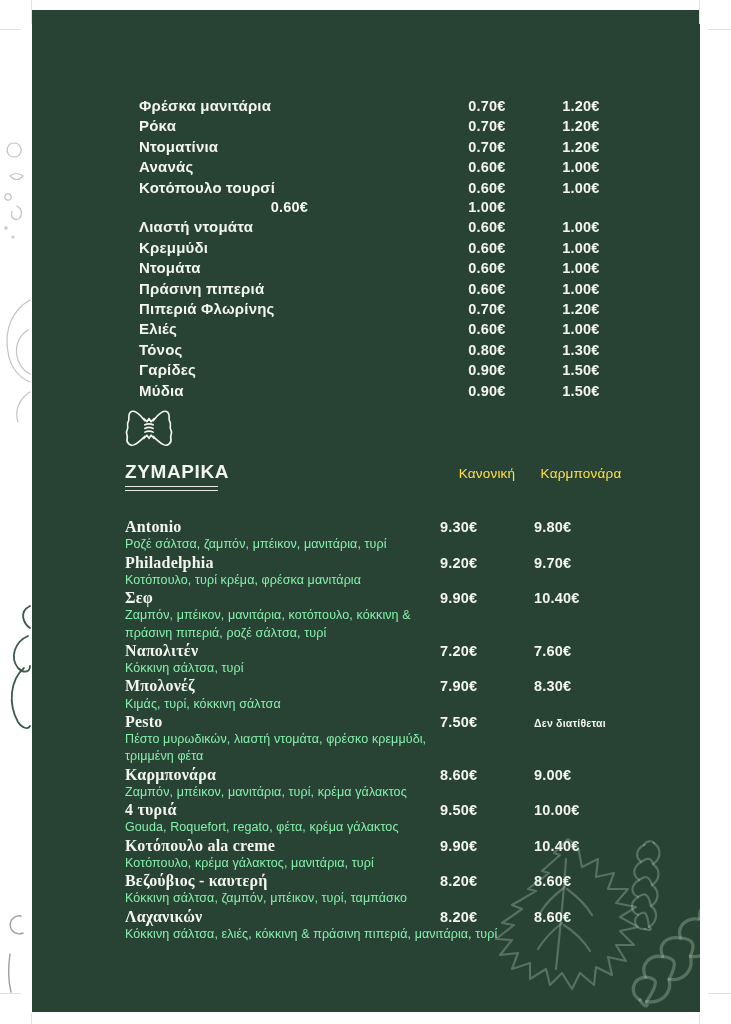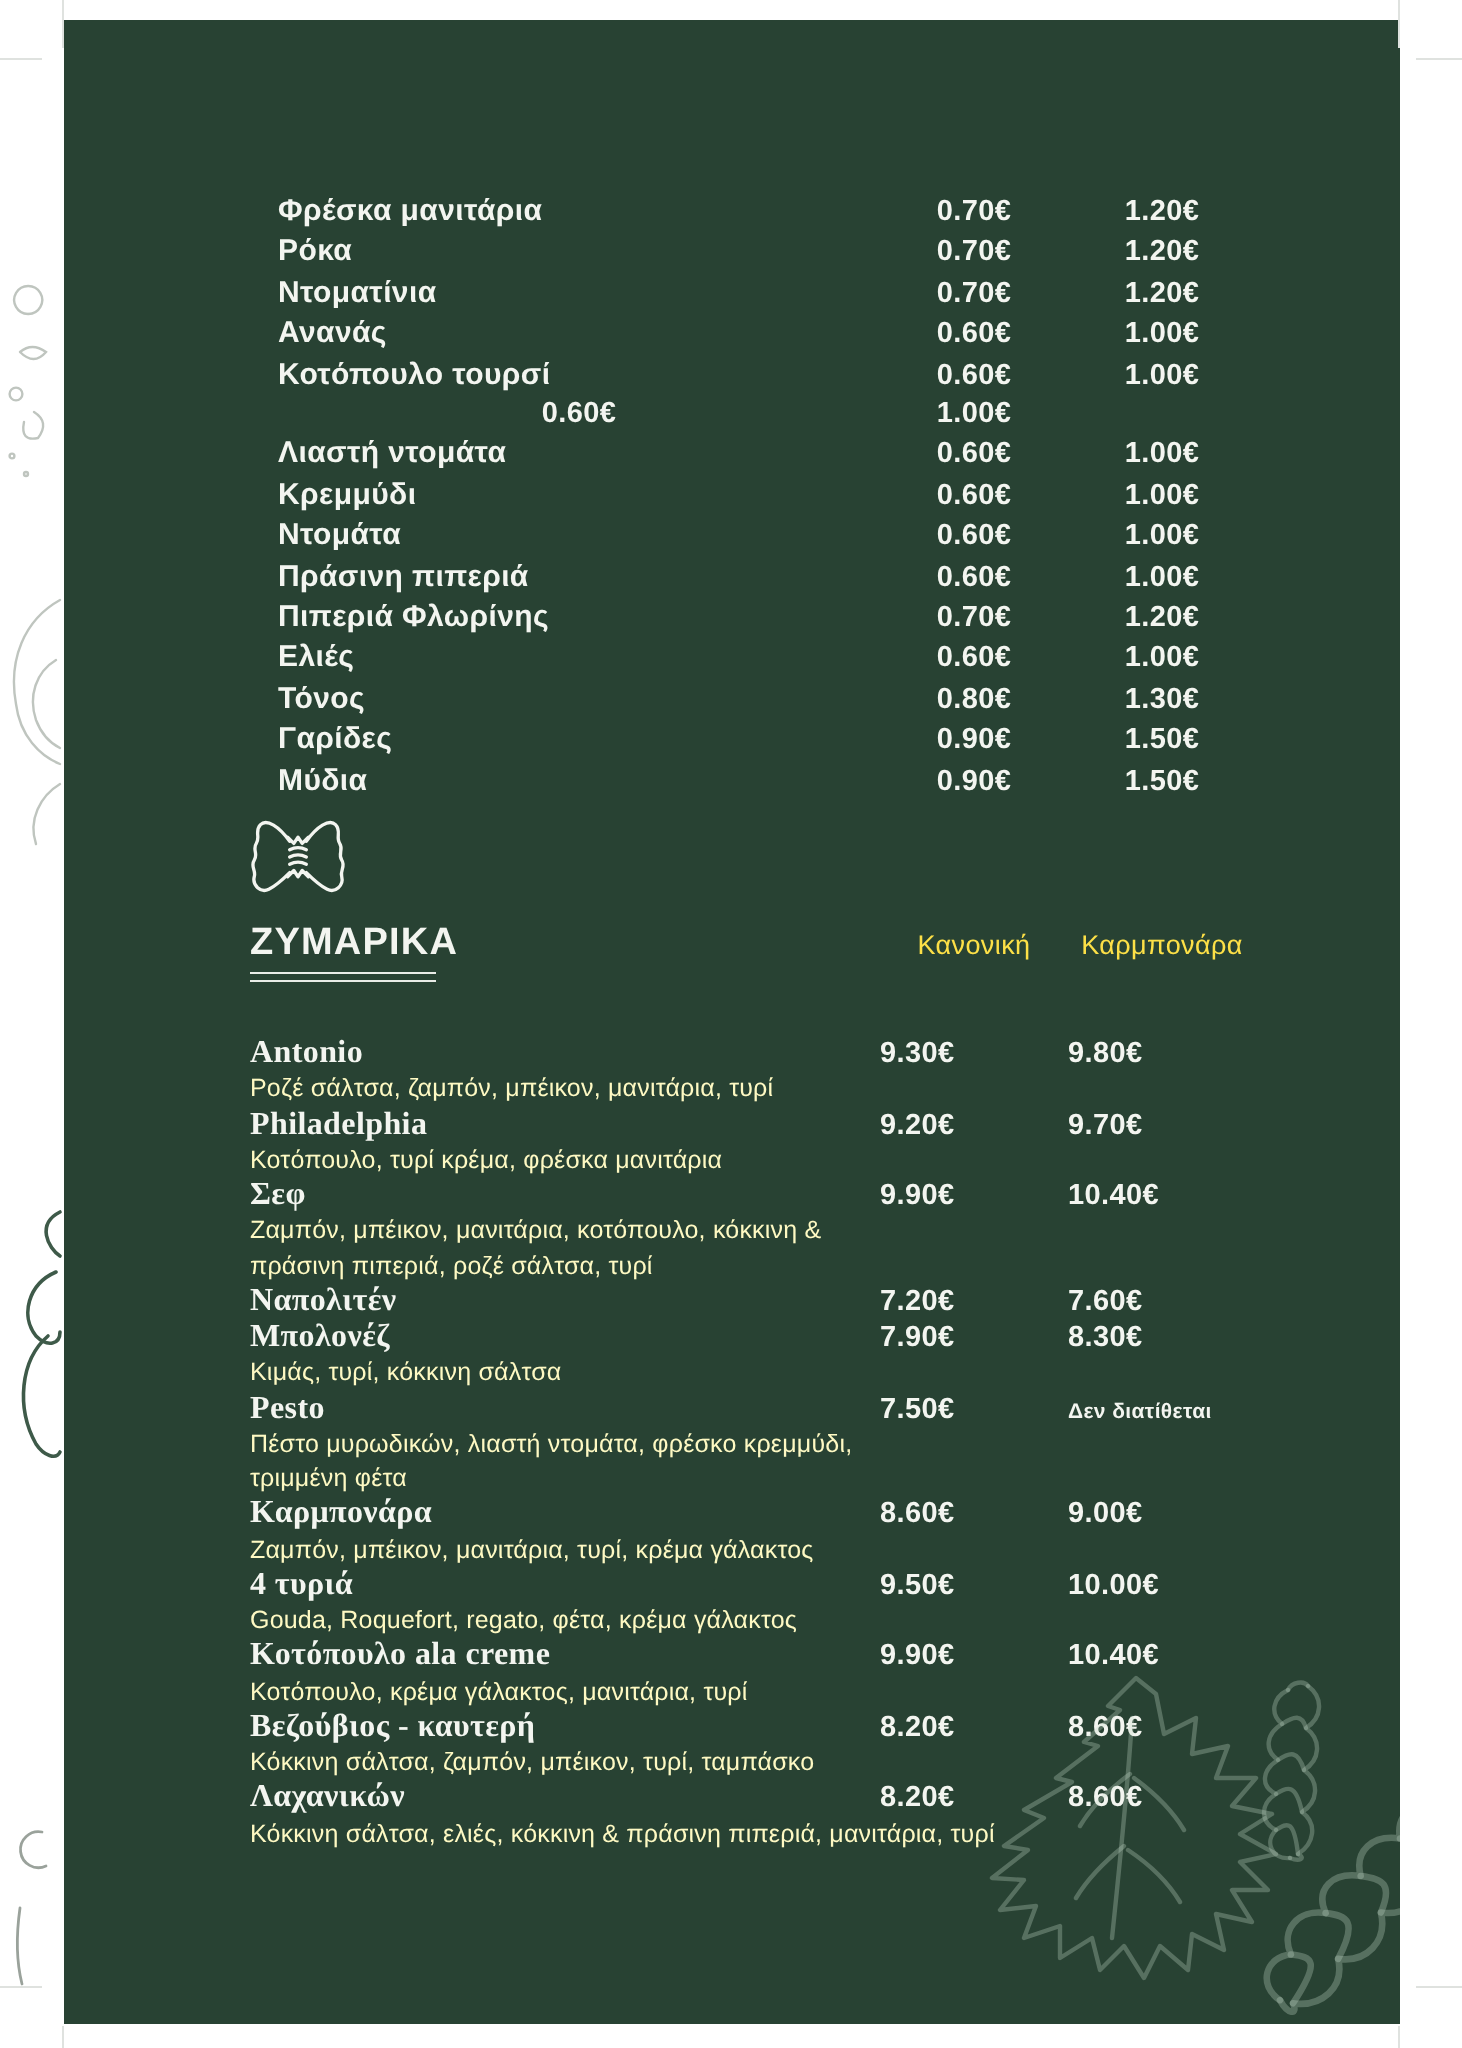--- a/index.html
+++ b/index.html
@@ -35,21 +35,21 @@
   .sec-title{font-size:19px;font-weight:bold;letter-spacing:.6px;line-height:21px;white-space:nowrap;}
   .title-underline{width:93px;height:3px;border-top:1.5px solid #e9ece7;border-bottom:1.5px solid #e9ece7;margin-top:4px;}
   .col-head{font-size:13.5px;text-align:center;white-space:nowrap;color:#fde047;letter-spacing:.2px;}
 
   .pasta-list{position:absolute;left:93px;top:508px;right:72px;}
   .p-head{display:grid;grid-template-columns:1fr 94px 94px;align-items:baseline;}
   .p-name{font-size:16px;font-weight:bold;line-height:18.2px;letter-spacing:.2px;white-space:nowrap;font-family:Liberation Serif, serif;}
   .p-price{font-size:14.5px;font-weight:bold;text-align:left;letter-spacing:.2px;}
   .p-price.na{font-size:10.5px;}
   .p-desc{
-    font-size:12.5px;color:#fef9c3;line-height:17.3px;letter-spacing:.1px;
+    font-size:12.5px;color:#86efac;line-height:17.3px;letter-spacing:.1px;
     white-space:pre-line;width:480px;
   }
 
   
   .deco-svg{position:absolute;right:0;bottom:0;width:250px;height:185px;pointer-events:none;}
   .deco-svg path,.deco-svg use{stroke:rgba(200,218,203,0.30);fill:none;stroke-width:2.2;stroke-linecap:round;stroke-linejoin:round;}
   .margin-art{position:absolute;left:0;top:0;width:32px;height:1024px;pointer-events:none;z-index:2;}
   .pasta-icon path{stroke:#f3f5f0;fill:none;stroke-width:1.6;stroke-linecap:round;stroke-linejoin:round;}
 </style>
 </head>
@@ -220,20 +220,21 @@
     <div class="p-desc">Ζαμπόν, μπέικον, μανιτάρια, κοτόπουλο, κόκκινη &amp;
 πράσινη πιπεριά, ροζέ σάλτσα, τυρί</div>
   </div>
 
   <div class="p-item">
     <div class="p-head">
       <span class="p-name">Ναπολιτέν</span>
       <span class="p-price p-p1">7.20€</span>
       <span class="p-price p-p2">7.60€</span>
     </div>
+    <div class="p-desc">Κόκκινη σάλτσα, τυρί</div>
   </div>
 
   <div class="p-item">
     <div class="p-head">
       <span class="p-name">Μπολονέζ</span>
       <span class="p-price p-p1">7.90€</span>
       <span class="p-price p-p2">8.30€</span>
     </div>
     <div class="p-desc">Κιμάς, τυρί, κόκκινη σάλτσα</div>
   </div>

